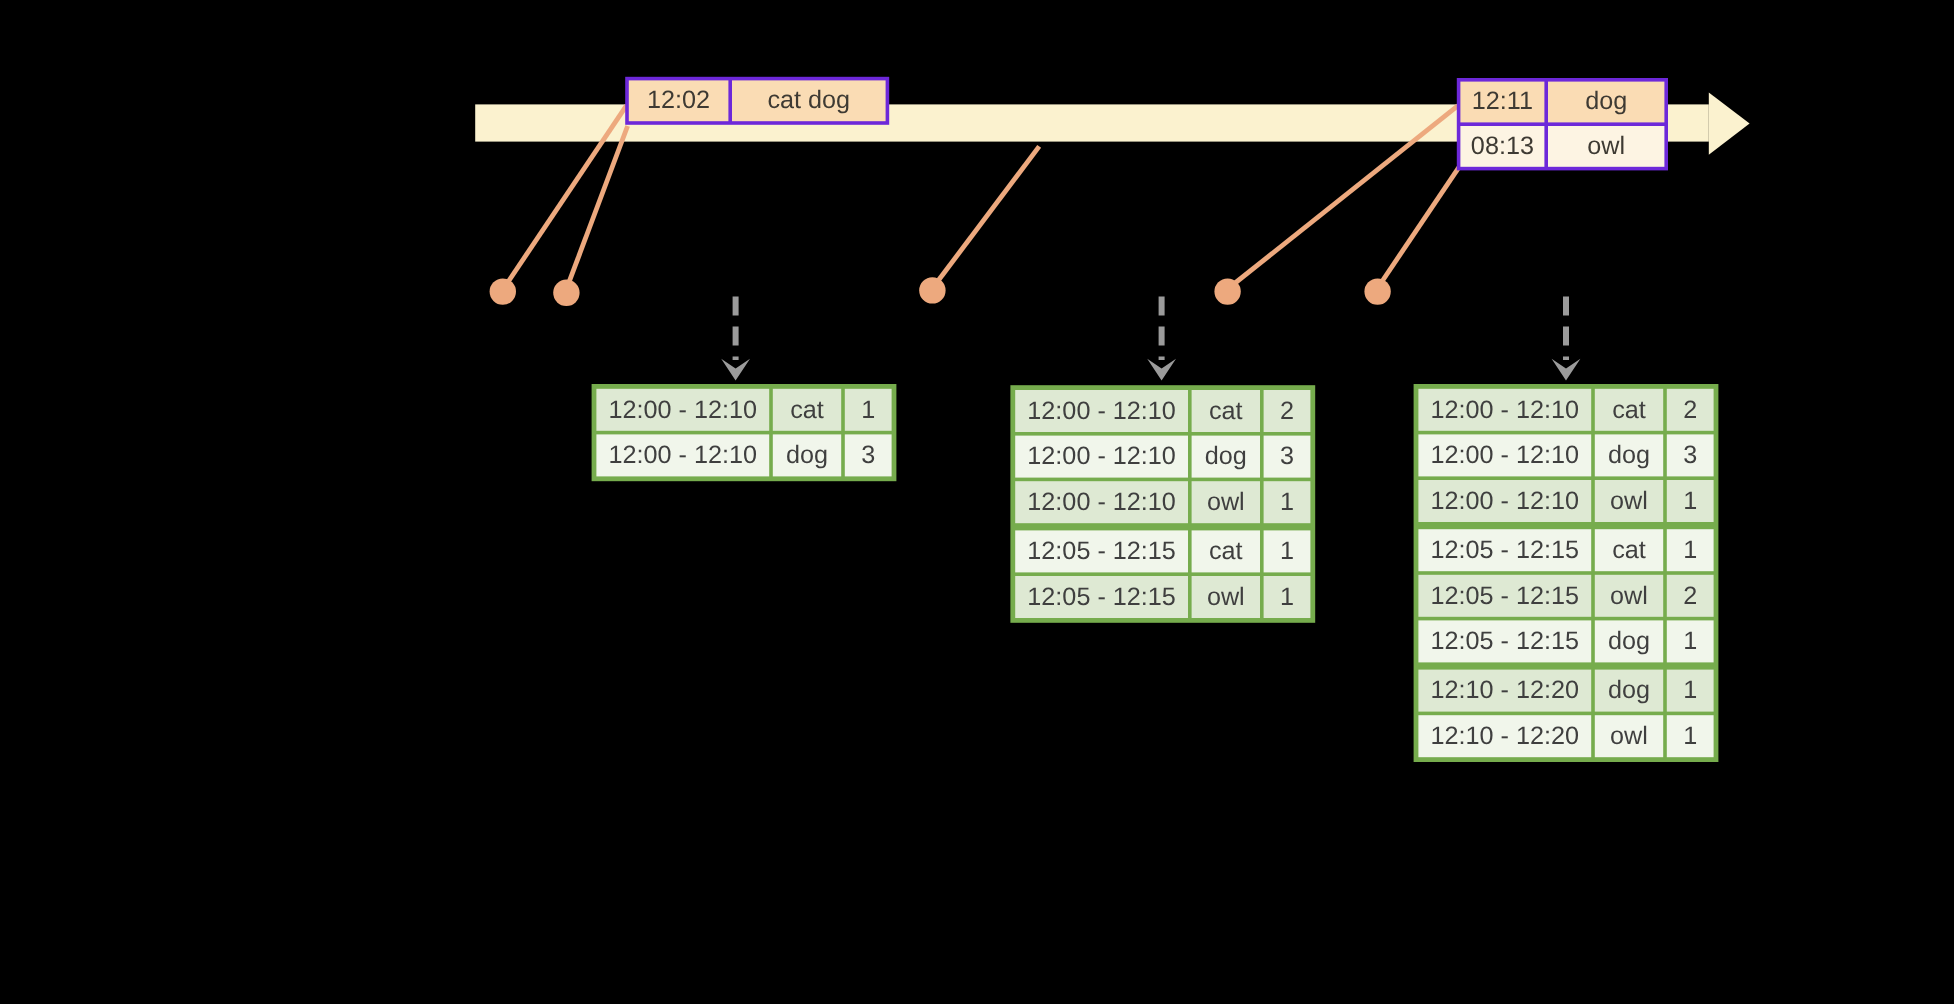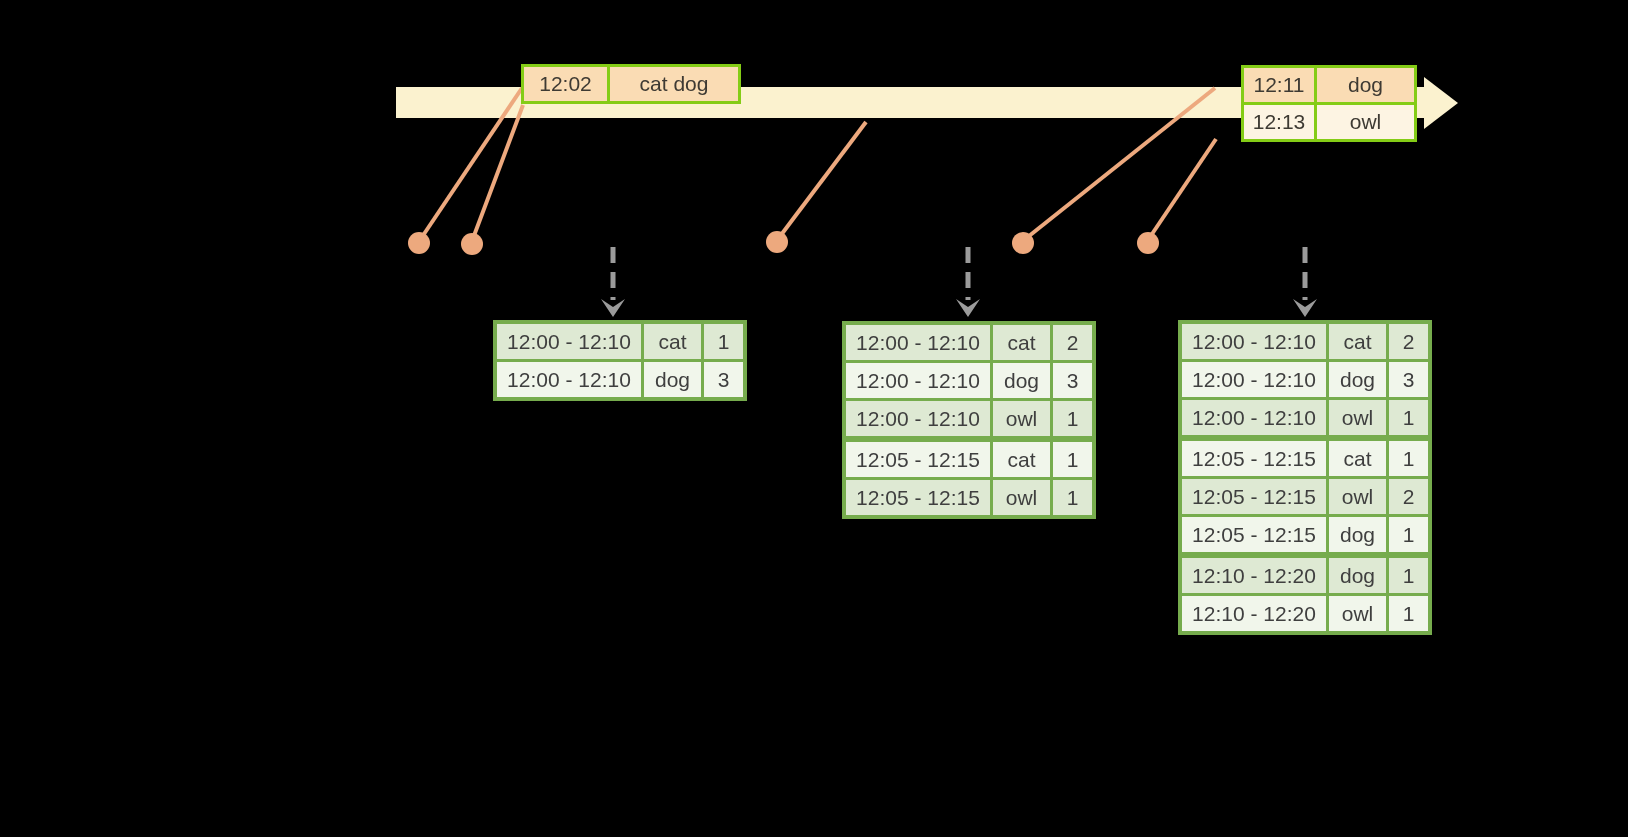--- a/index.html
+++ b/index.html
@@ -17,21 +17,21 @@
   }
   #shapes {
     position: absolute;
     left: 0;
     top: 0;
   }
 
   
   .ebox {
     position: absolute;
-    background: #84cc16;
+    background: #6d28d9;
     display: flex;
     flex-direction: column;
     gap: 3px;
     padding: 3px;
     box-sizing: border-box;
   }
   .erow { display: flex; gap: 3px; }
   .ecell {
     height: 34px;
     display: flex;
@@ -42,21 +42,21 @@
   }
   .et  { width: 83px; }
   .ew  { width: 128px; }
   .et3 { width: 70px; }
   .ew3 { width: 97px; }
   .peach { background: #FADCB4; }
   .cream { background: #FDF4E3; }
 
   #ebox1 { left: 521px;  top: 64px; }
   #ebox2 { left: 867px;  top: 85px; }
-  #ebox3 { left: 1214px; top: 65px; margin-left: 27px; }
+  #ebox3 { left: 1214px; top: 65px; }
 
   
   .gtable {
     position: absolute;
     background: #76AC4D;
     display: flex;
     flex-direction: column;
     gap: 3px;
     padding: 4px;
     box-sizing: border-box;
@@ -120,21 +120,21 @@
     </div>
   </div>
 
 
   <div id="ebox3" class="ebox">
     <div class="erow">
       <div class="ecell et3 peach">12:11</div>
       <div class="ecell ew3 peach">dog</div>
     </div>
     <div class="erow">
-      <div class="ecell et3 cream">12:13</div>
+      <div class="ecell et3 cream">08:13</div>
       <div class="ecell ew3 cream">owl</div>
     </div>
   </div>
 
   <div id="rt1" class="gtable">
     <div class="grow rdark">
       <div class="gcell gwin">12:00 - 12:10</div>
       <div class="gcell gword">cat</div>
       <div class="gcell gcount">1</div>
     </div>

